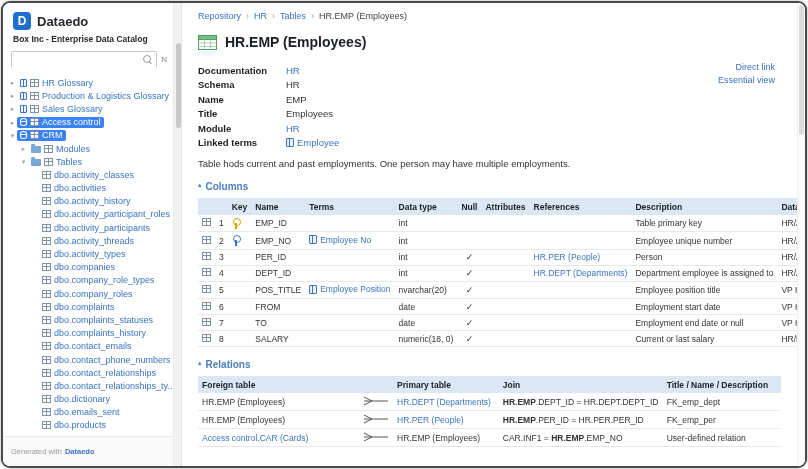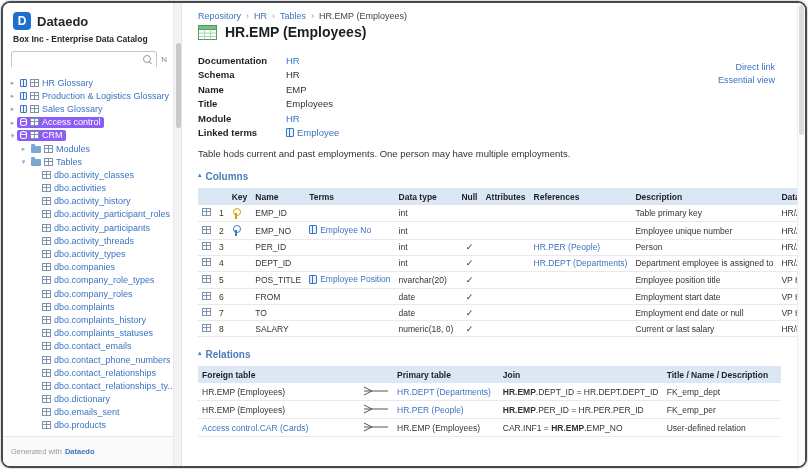--- a/index.html
+++ b/index.html
@@ -18,21 +18,21 @@
   .mag-icon{position:absolute;right:3px;top:3px;width:10px;height:10px}
   .mag-icon::before{content:"";position:absolute;width:6px;height:6px;border:1.3px solid #999;border-radius:50%;left:0;top:0}
   .mag-icon::after{content:"";position:absolute;width:4px;height:1.4px;background:#999;transform:rotate(45deg);left:5px;top:7px}
   .search-hint{font-size:8px;color:#888;flex:none}
   .tree{flex:1;overflow:hidden;font-size:9px;padding-top:2px}
   .tree-item{display:flex;align-items:center;height:13.2px;white-space:nowrap;cursor:pointer}
   .tree-item .arrow{width:9px;flex:none;color:#9aa7b5;font-size:7px;text-align:center;line-height:13px}
   .lvl0{padding-left:5px}.lvl1{padding-left:16px}.lvl2{padding-left:27px}
   .pill{display:inline-flex;align-items:center;gap:3px;padding:0 3px;border-radius:2px;height:11px}
   .tree-item .label{color:#3a74c2}
-  .tree-item.database .pill{background:#8b5cf6}
+  .tree-item.database .pill{background:#3b82f6}
   .tree-item.database .label{color:#fff}
   .ticon{flex:none;display:none}
   .tree-item.glossary .icon-book{display:inline-block}
   .tree-item.database .icon-db{display:inline-block}
   .tree-item.folder .icon-folder{display:inline-block}
   .tree-item.table .icon-grid{display:inline-block}
   .icon-book{width:7px;height:8px;border:1px solid #3a74c2;border-radius:1px;position:relative;background:#eaf2fc}
   .icon-book::before{content:"";position:absolute;left:1.5px;top:0;bottom:0;width:1px;background:#3a74c2}
   .icon-db{width:7px;height:8px;border:1px solid #fff;border-radius:3.5px/2.5px;position:relative}
   .icon-db::before{content:"";position:absolute;left:0;right:0;top:1.5px;height:1px;background:#fff}
@@ -43,21 +43,21 @@
   .icon-grid::after{content:"";position:absolute;top:0;bottom:0;left:3px;width:1px;background:#7e93ab}
   .side-footer{height:30px;background:#fafafa;border-top:1px solid #e6e6e6;font-size:7.5px;color:#999;display:flex;align-items:center;gap:3px;padding:0 8px;flex:none}
   .side-footer .brand{color:#3a74c2;font-weight:bold;cursor:pointer}
   .side-scroll{width:9px;flex:none;background:#f3f3f3;border-left:1px solid #e9e9e9;border-right:1px solid #e2e2e2;position:relative}
   .side-scroll .thumb{position:absolute;top:40px;left:1.5px;width:5px;height:85px;background:#c9c9c9;border-radius:3px;cursor:pointer}
 
   
   .main{flex:1;position:relative;background:#fff;padding:8px 24px 0 16px;overflow:hidden}
   .main-scroll{position:absolute;right:0;top:0;bottom:0;width:8px;background:#fbfbfb;border-left:1px solid #efefef}
   .main-scroll .thumb{position:absolute;top:2px;left:1px;width:5px;height:130px;background:#dcdcdc;border-radius:3px;cursor:pointer}
-  .breadcrumb{display:flex;gap:5px;font-size:9px;margin-bottom:3px;white-space:nowrap}
+  .breadcrumb{display:flex;gap:5px;font-size:9px;margin-bottom:13px;white-space:nowrap}
   .bc-link{color:#3a74c2;cursor:pointer}
   .sep{color:#999}
   .bc-current{color:#444}
   .title-row{display:flex;align-items:center;gap:8px;margin-bottom:13px}
   .page-title{font-size:14px;font-weight:bold;color:#1b1f23}
   .quick-links{position:absolute;right:30px;top:58px;text-align:right;font-size:9px;line-height:13px}
   .quick-links .qlink{display:block;color:#3a74c2;cursor:pointer}
   .meta{font-size:9.5px;margin-bottom:4px}
   .meta-row{display:flex;align-items:center;height:14.5px}
   .meta-label{width:88px;flex:none;font-weight:bold;color:#1b1f23}
@@ -275,30 +275,30 @@
             <span class="ticon icon-grid"></span>
             <span class="label">dbo.complaints</span>
           </span>
         </div>
 
         <div class="tree-item table lvl2">
           <span class="arrow"></span>
           <span class="pill">
 
             <span class="ticon icon-grid"></span>
+            <span class="label">dbo.complaints_statuses</span>
+          </span>
+        </div>
+
+        <div class="tree-item table lvl2">
+          <span class="arrow"></span>
+          <span class="pill">
+
+            <span class="ticon icon-grid"></span>
             <span class="label">dbo.complaints_history</span>
-          </span>
-        </div>
-
-        <div class="tree-item table lvl2">
-          <span class="arrow"></span>
-          <span class="pill">
-
-            <span class="ticon icon-grid"></span>
-            <span class="label">dbo.complaints_statuses</span>
           </span>
         </div>
 
         <div class="tree-item table lvl2">
           <span class="arrow"></span>
           <span class="pill">
 
             <span class="ticon icon-grid"></span>
             <span class="label">dbo.contact_emails</span>
           </span>

